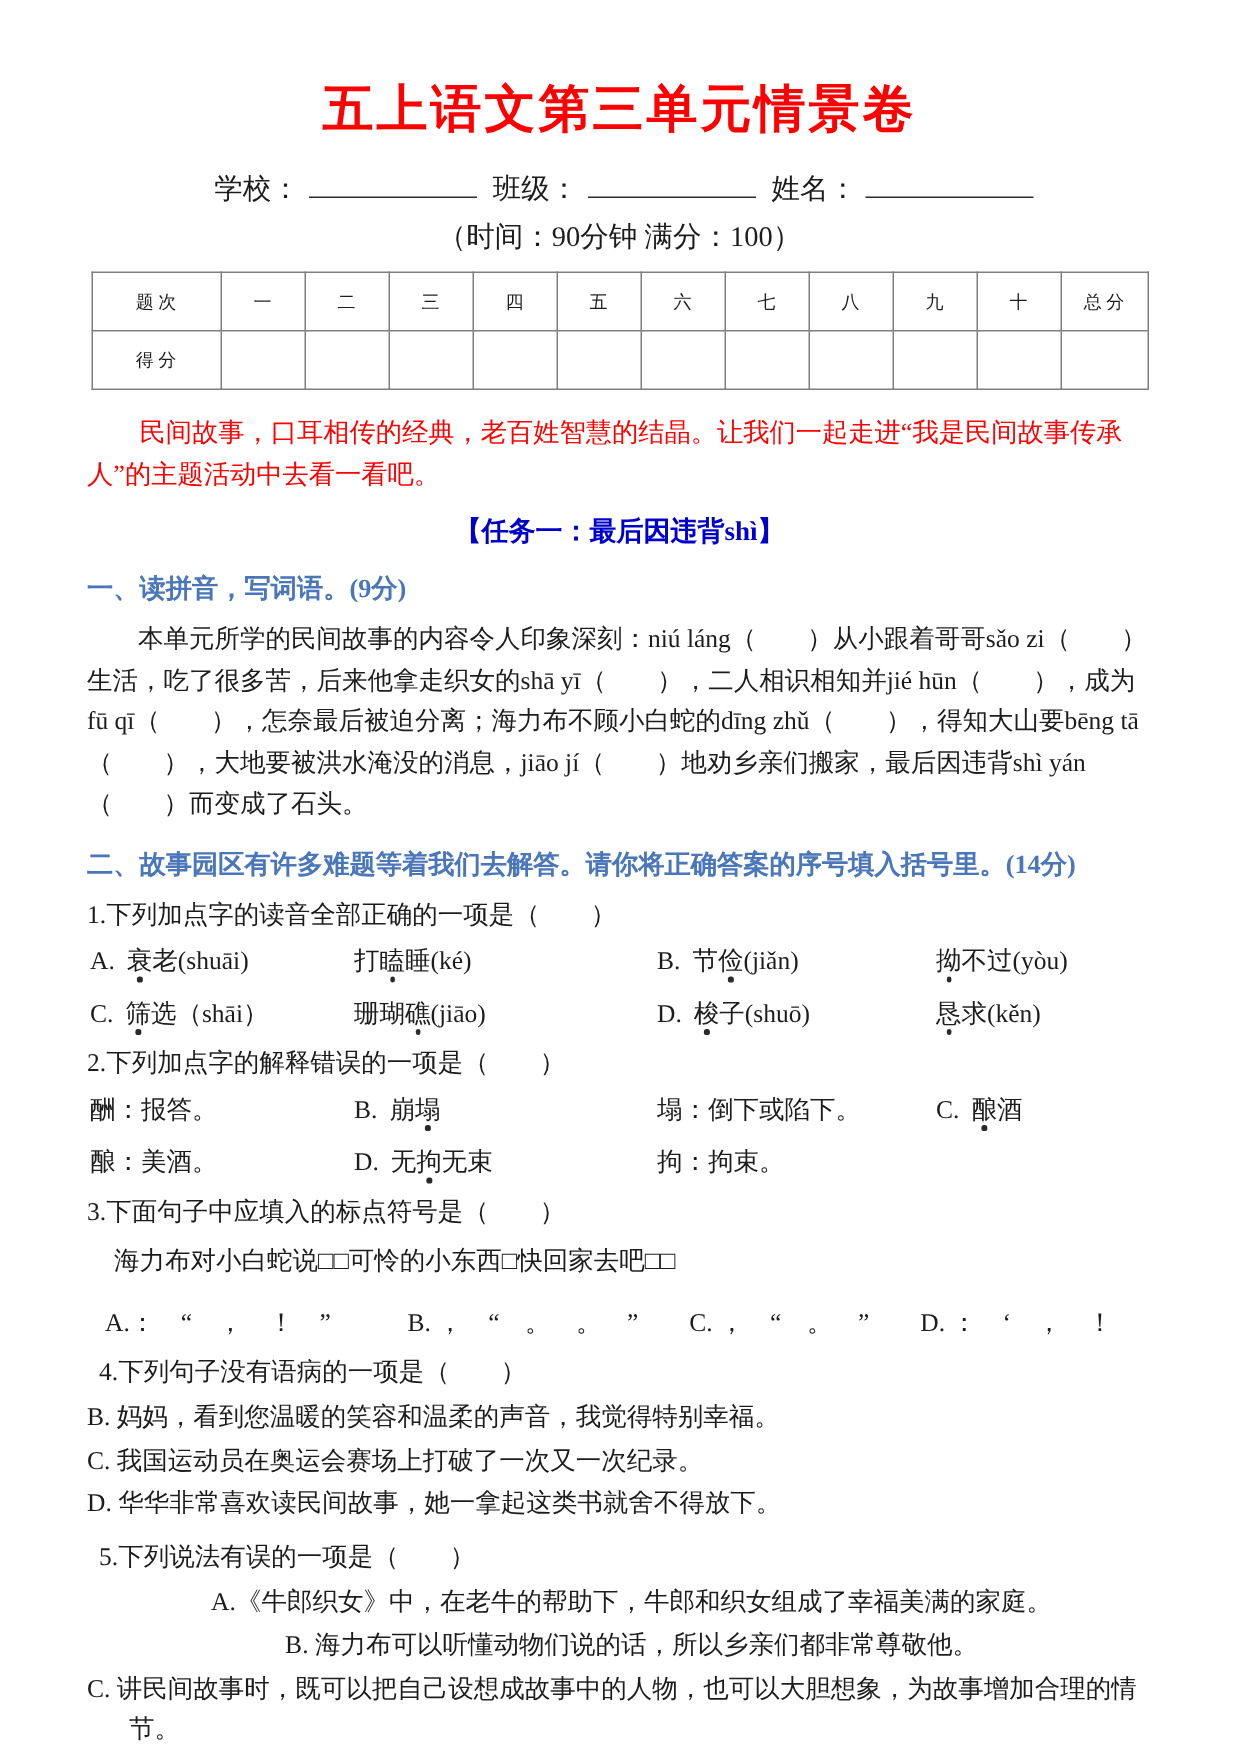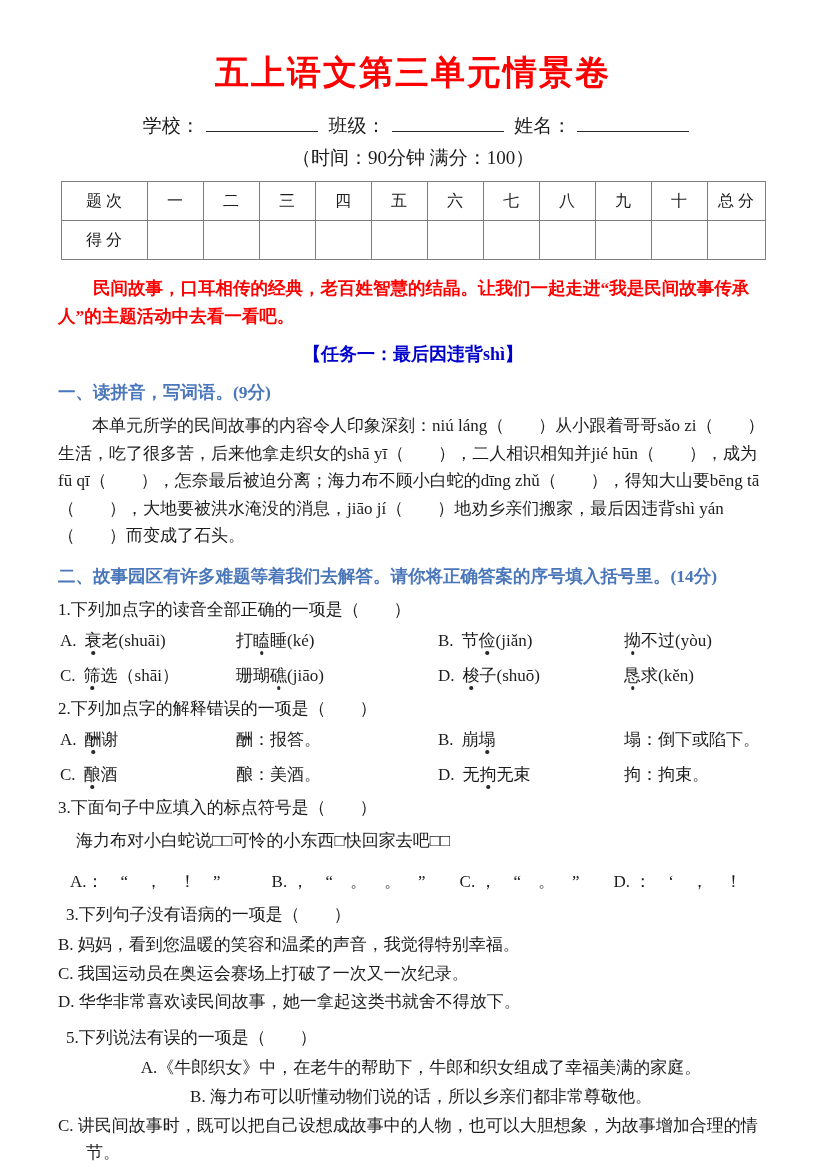--- a/index.html
+++ b/index.html
@@ -21,26 +21,26 @@
   .meta-item { margin:0 6px; }
   .blank {
     display:inline-block; width:112px; height:1em;
     border-bottom:1.5px solid #2a2a2a; vertical-align:baseline;
   }
   .time-line { text-align:center; font-size:19px; margin:0 0 10px 0; }
 
   table.score { border-collapse:collapse; margin:0 auto 14px auto; table-layout:fixed; }
   table.score td {
     border:1px solid #7f7f7f; height:38px; text-align:center;
-    font-size:16px; padding:0;
+    font-size:12px; padding:0;
   }
   td.label-cell { text-align:center; }
 
   .intro {
-    color:#fe0000; font-weight:bold; font-size:17.5px; line-height:1.6;
+    color:#fe0000; font-weight:normal; font-size:17.5px; line-height:1.6;
     text-indent:2em; margin:4px 0 10px 0;
   }
 
   .task-heading {
     text-align:center; color:#0000cc; font-weight:bold; font-size:18px;
     margin:12px 0 14px 0;
   }
 
   .section-heading {
     color:#4a76ba; font-weight:bold; font-size:17.5px; margin:14px 0 8px 0;
@@ -149,35 +149,34 @@
     <div><span class="opt-label">B.</span><span><span>节</span><span class="dotchar">俭</span><span>(</span><span>j</span><span>i</span><span>ǎ</span><span>n</span><span>)</span></span></div>
     <div><span class="dotchar">拗</span><span>不</span><span>过</span><span>(</span><span>y</span><span>ò</span><span>u</span><span>)</span></div>
     <div><span class="opt-label">C.</span><span><span class="dotchar">筛</span><span>选</span><span>（</span><span>s</span><span>h</span><span>ā</span><span>i</span><span>）</span></span></div>
     <div><span>珊</span><span>瑚</span><span class="dotchar">礁</span><span>(</span><span>j</span><span>i</span><span>ā</span><span>o</span><span>)</span></div>
     <div><span class="opt-label">D.</span><span><span class="dotchar">梭</span><span>子</span><span>(</span><span>s</span><span>h</span><span>u</span><span>ō</span><span>)</span></span></div>
     <div><span class="dotchar">恳</span><span>求</span><span>(</span><span>k</span><span>ě</span><span>n</span><span>)</span></div>
   </div>
 
   <div class="stem">2.下列加点字的解释错误的一项是（　　）</div>
   <div class="opt-grid">
-    <div><span class="opt-label">A.</span><span><span class="dotchar">酬</span><span>谢</span></span></div>
     <div>酬：报答。</div>
     <div><span class="opt-label">B.</span><span><span>崩</span><span class="dotchar">塌</span></span></div>
     <div>塌：倒下或陷下。</div>
     <div><span class="opt-label">C.</span><span><span class="dotchar">酿</span><span>酒</span></span></div>
     <div>酿：美酒。</div>
     <div><span class="opt-label">D.</span><span><span>无</span><span class="dotchar">拘</span><span>无</span><span>束</span></span></div>
     <div>拘：拘束。</div>
   </div>
 
   <div class="stem">3.下面句子中应填入的标点符号是（　　）</div>
   <div class="q3-sentence">海力布对小白蛇说□□可怜的小东西□快回家去吧□□</div>
   <div class="q3-options">A.：　“　，　！　”　　　B. ，　“　。　。　”　　C. ，　“　。　”　　D. ：　‘　，　！</div>
 
-  <div class="stem indent">3.下列句子没有语病的一项是（　　）</div>
+  <div class="stem indent">4.下列句子没有语病的一项是（　　）</div>
   <div class="opt-lines">
     <div class="opt-line">B. 妈妈，看到您温暖的笑容和温柔的声音，我觉得特别幸福。</div>
     <div class="opt-line">C. 我国运动员在奥运会赛场上打破了一次又一次纪录。</div>
     <div class="opt-line">D. 华华非常喜欢读民间故事，她一拿起这类书就舍不得放下。</div>
   </div>
 
   <div class="stem indent">5.下列说法有误的一项是（　　）</div>
   <div class="opt-lines">
     <div class="opt-line indent">A.《牛郎织女》中，在老牛的帮助下，牛郎和织女组成了幸福美满的家庭。</div>
     <div class="opt-line indent">B. 海力布可以听懂动物们说的话，所以乡亲们都非常尊敬他。</div>

